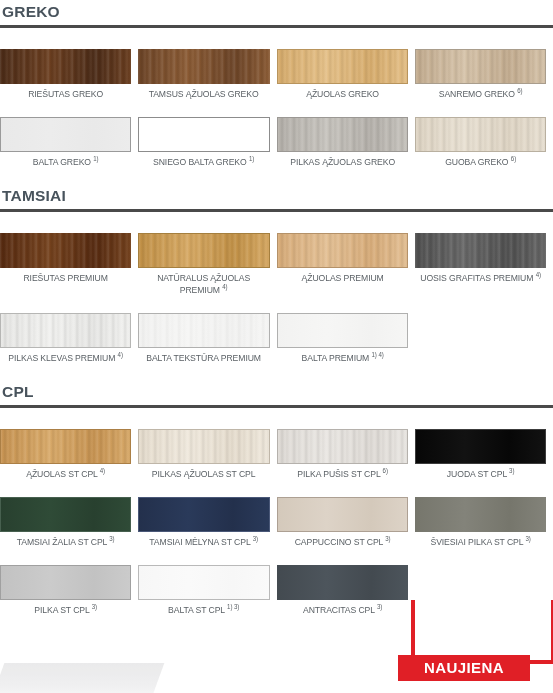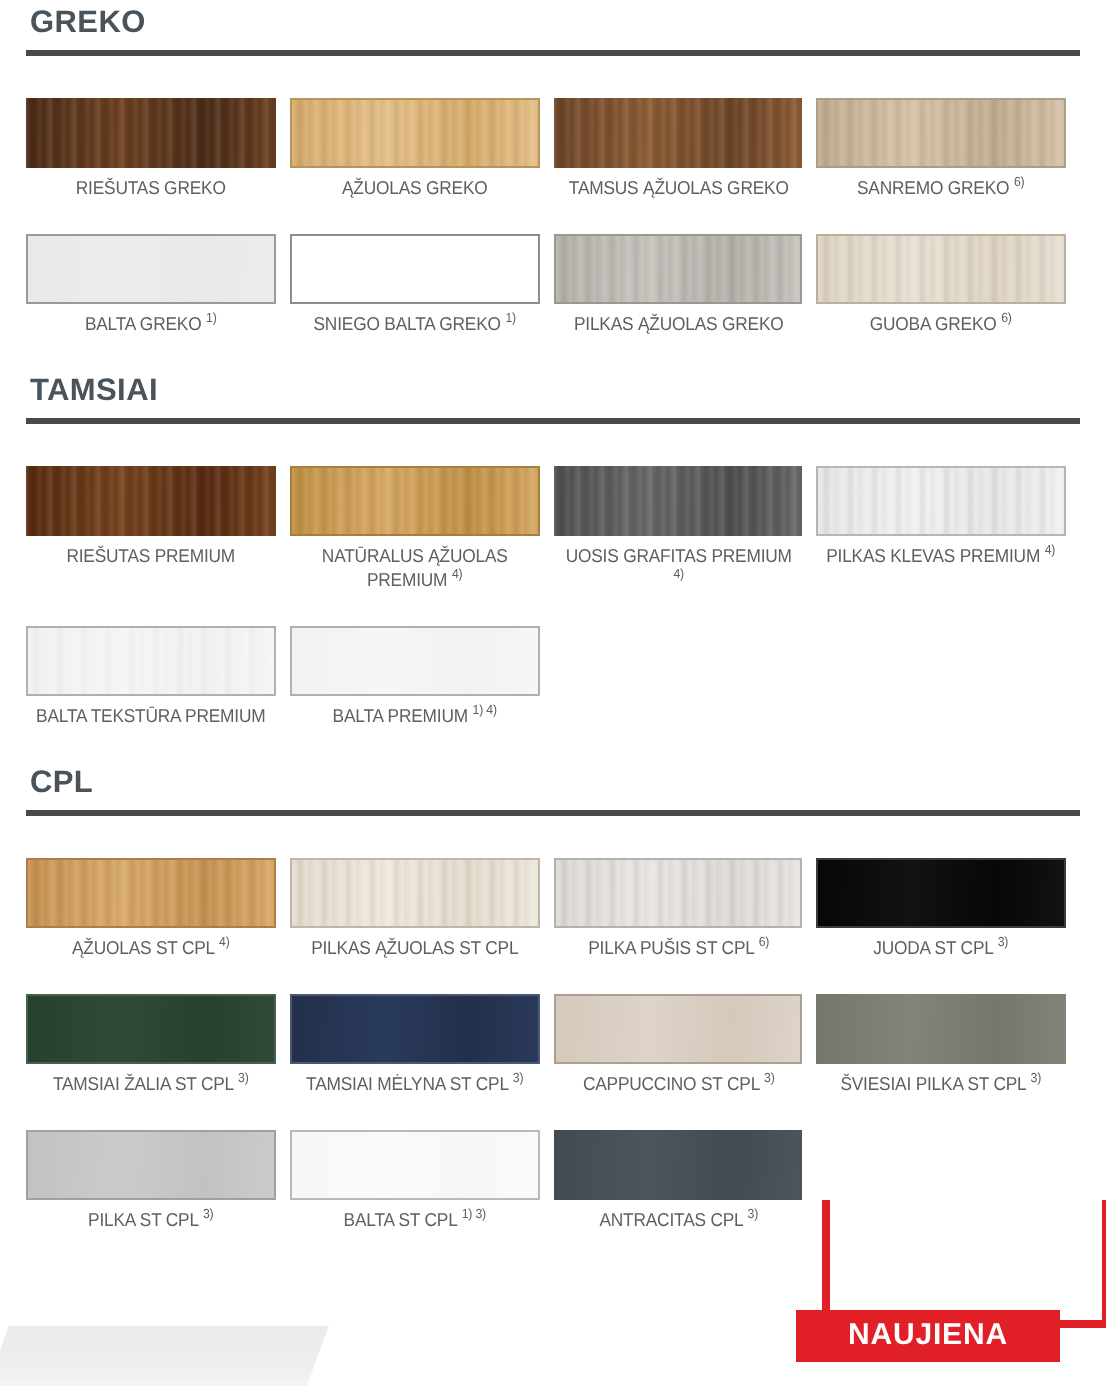--- a/index.html
+++ b/index.html
@@ -14,21 +14,21 @@
     overflow: hidden;
     font-family: "Liberation Sans", sans-serif;
     -webkit-font-smoothing: antialiased;
   }
 
   .page {
     position: relative;
     width: 553px;
     height: 693px;
     box-sizing: border-box;
-    padding: 0 13px;
+    padding: 0 0;
   }
 
   
   .section { position: relative; }
   .section-head {
     font-size: 15.5px;
     font-weight: bold;
     letter-spacing: 0.2px;
     color: #48535c;
     padding: 3px 0 5px 2px;
@@ -137,26 +137,26 @@
 
   <div class="section">
     <div class="section-head">GREKO</div>
     <div class="section-rule"></div>
     <div class="grid" id="grid-0">
         <div class="cell">
           <div class="swatch" style="background: linear-gradient(92deg, rgb(74, 42, 22) 0%, rgb(107, 62, 31) 38%, rgb(74, 42, 22) 72%, rgb(107, 62, 31) 100%);"></div>
           <div class="caption">RIEŠUTAS GREKO</div>
         </div>
         <div class="cell">
+          <div class="swatch" style="background: linear-gradient(92deg, rgb(107, 67, 38) 0%, rgb(138, 90, 51) 38%, rgb(107, 67, 38) 72%, rgb(138, 90, 51) 100%);"></div>
+          <div class="caption">TAMSUS ĄŽUOLAS GREKO</div>
+        </div>
+        <div class="cell">
           <div class="swatch" style="background: linear-gradient(92deg, rgb(214, 171, 107) 0%, rgb(228, 191, 134) 38%, rgb(214, 171, 107) 72%, rgb(228, 191, 134) 100%); border: 1px solid rgb(184, 148, 92);"></div>
           <div class="caption">ĄŽUOLAS GREKO</div>
-        </div>
-        <div class="cell">
-          <div class="swatch" style="background: linear-gradient(92deg, rgb(107, 67, 38) 0%, rgb(138, 90, 51) 38%, rgb(107, 67, 38) 72%, rgb(138, 90, 51) 100%);"></div>
-          <div class="caption">TAMSUS ĄŽUOLAS GREKO</div>
         </div>
         <div class="cell">
           <div class="swatch" style="background: linear-gradient(92deg, rgb(194, 171, 142) 0%, rgb(213, 194, 168) 38%, rgb(194, 171, 142) 72%, rgb(213, 194, 168) 100%); border: 1px solid rgb(169, 157, 140);"></div>
           <div class="caption">SANREMO GREKO <sup>6)</sup></div>
         </div>
         <div class="cell">
           <div class="swatch flat" style="background: linear-gradient(92deg, rgb(233, 233, 233) 0%, rgb(236, 236, 236) 38%, rgb(233, 233, 233) 72%, rgb(236, 236, 236) 100%); border: 1px solid rgb(154, 154, 154);"></div>
           <div class="caption">BALTA GREKO <sup>1)</sup></div>
         </div>
         <div class="cell">
@@ -180,20 +180,24 @@
     <div class="grid" id="grid-1">
         <div class="cell">
           <div class="swatch" style="background: linear-gradient(92deg, rgb(85, 41, 15) 0%, rgb(116, 65, 28) 38%, rgb(85, 41, 15) 72%, rgb(116, 65, 28) 100%);"></div>
           <div class="caption">RIEŠUTAS PREMIUM</div>
         </div>
         <div class="cell">
           <div class="swatch" style="background: linear-gradient(92deg, rgb(192, 143, 68) 0%, rgb(214, 168, 98) 38%, rgb(192, 143, 68) 72%, rgb(214, 168, 98) 100%); border: 1px solid rgb(165, 127, 62);"></div>
           <div class="caption">NATŪRALUS ĄŽUOLAS PREMIUM <sup>4)</sup></div>
         </div>
         <div class="cell">
+          <div class="swatch" style="background: linear-gradient(92deg, rgb(215, 171, 120) 0%, rgb(227, 191, 147) 38%, rgb(215, 171, 120) 72%, rgb(227, 191, 147) 100%); border: 1px solid rgb(180, 145, 104);"></div>
+          <div class="caption">ĄŽUOLAS PREMIUM</div>
+        </div>
+        <div class="cell">
           <div class="swatch" style="background: linear-gradient(92deg, rgb(78, 78, 78) 0%, rgb(102, 102, 102) 38%, rgb(78, 78, 78) 72%, rgb(102, 102, 102) 100%);"></div>
           <div class="caption">UOSIS GRAFITAS PREMIUM <sup>4)</sup></div>
         </div>
         <div class="cell">
           <div class="swatch" style="background: linear-gradient(92deg, rgb(231, 231, 229) 0%, rgb(241, 241, 239) 38%, rgb(231, 231, 229) 72%, rgb(241, 241, 239) 100%); border: 1px solid rgb(182, 182, 180);"></div>
           <div class="caption">PILKAS KLEVAS PREMIUM <sup>4)</sup></div>
         </div>
         <div class="cell">
           <div class="swatch soft" style="background: linear-gradient(92deg, rgb(242, 242, 241) 0%, rgb(246, 246, 245) 38%, rgb(242, 242, 241) 72%, rgb(246, 246, 245) 100%); border: 1px solid rgb(176, 176, 175);"></div>
           <div class="caption">BALTA TEKSTŪRA PREMIUM</div>

